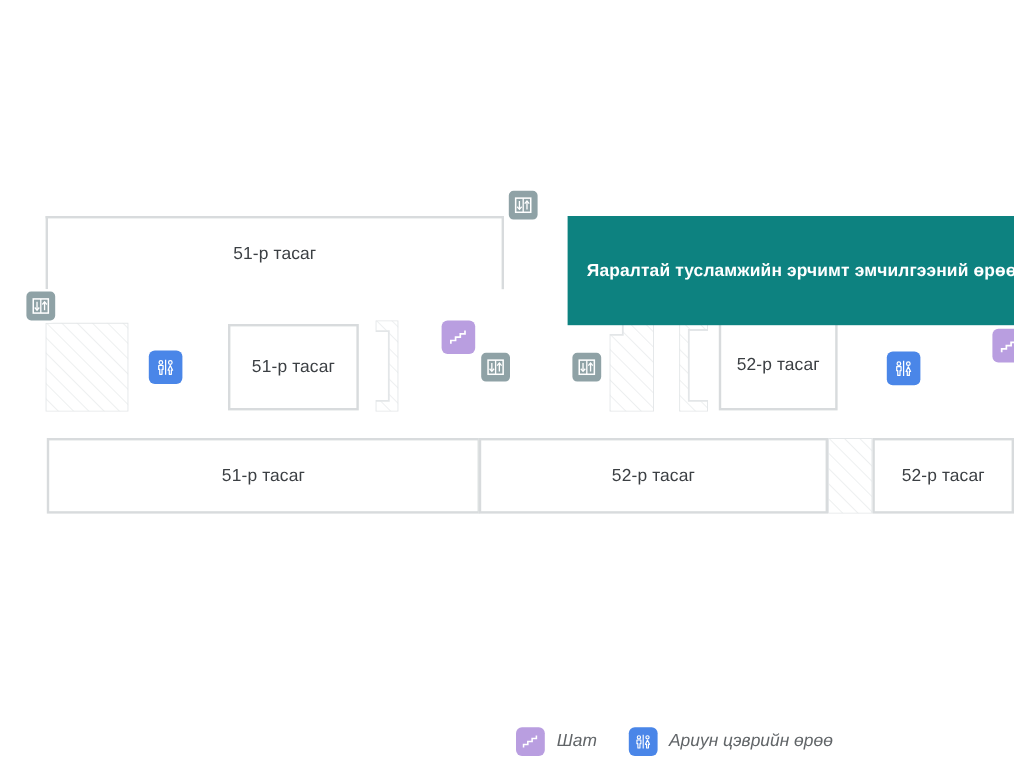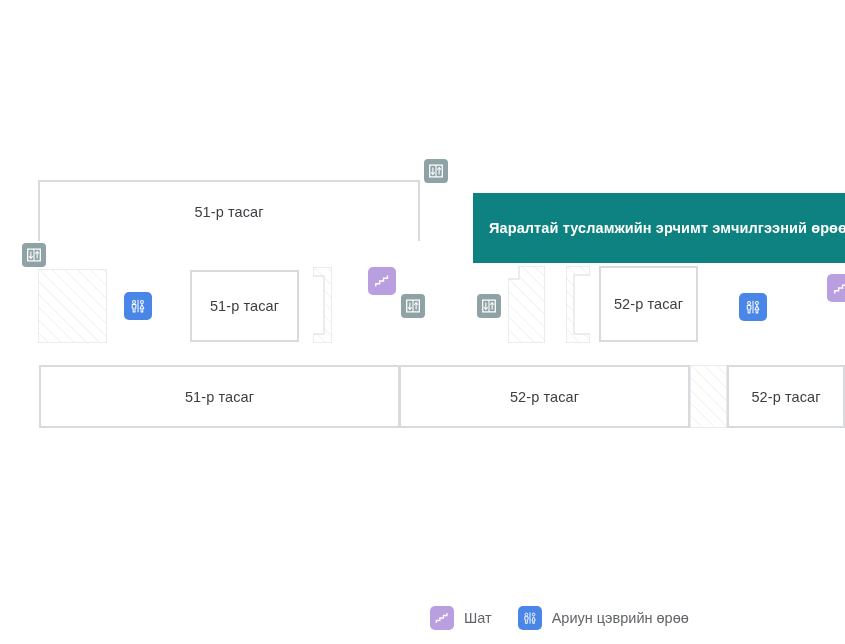--- a/index.html
+++ b/index.html
@@ -52,20 +52,21 @@
   .ic-stair{background:#b99ee0;}
   .ic-wc{background:#4a86e8;}
   .icon-badge.framed{border:2px solid #ffffff;border-radius:6px;}
 
   
   #legend{
     position:absolute;left:0;bottom:0;width:845px;height:52px;
     display:flex;align-items:center;
     padding-left:430px;box-sizing:border-box;
     gap:0px;
+    font-style:italic;
   }
   .legend-item{display:flex;align-items:center;white-space:nowrap;}
   .legend-icon{
     width:24px;height:24px;border-radius:5px;
     display:flex;align-items:center;justify-content:center;flex:none;
   }
   .legend-text{
     font-size:14.5px;color:#616568;margin-left:10px;margin-right:26px;
   }
 </style>
@@ -115,21 +116,21 @@
       </svg></div>
     <div class="room-open" style="left: 38px; top: 180px; width: 382px; height: 61px;">
       <span class="room-label">51-р тасаг</span>
     </div>
     <div class="room" style="left: 190px; top: 270px; width: 109px; height: 72px;">
       <span class="room-label">51-р тасаг</span>
     </div>
     <div class="room" style="left: 599px; top: 266px; width: 99px; height: 76px;">
       <span class="room-label">52-р тасаг</span>
     </div>
-    <div class="room-teal" style="left: 473px; top: 180px; width: 372px; height: 70px; margin-top: 13px;">
+    <div class="room-teal" style="left: 473px; top: 180px; width: 372px; height: 91px;">
       <span class="room-label">Яаралтай тусламжийн эрчимт эмчилгээний өрөө</span>
     </div>
     <div class="room" style="left: 39px; top: 365px; width: 361px; height: 63px;">
       <span class="room-label">51-р тасаг</span>
     </div>
     <div class="room" style="left: 399px; top: 365px; width: 291px; height: 63px;">
       <span class="room-label">52-р тасаг</span>
     </div>
     <div class="room" style="left: 727px; top: 365px; width: 118px; height: 63px;">
       <span class="room-label">52-р тасаг</span>

